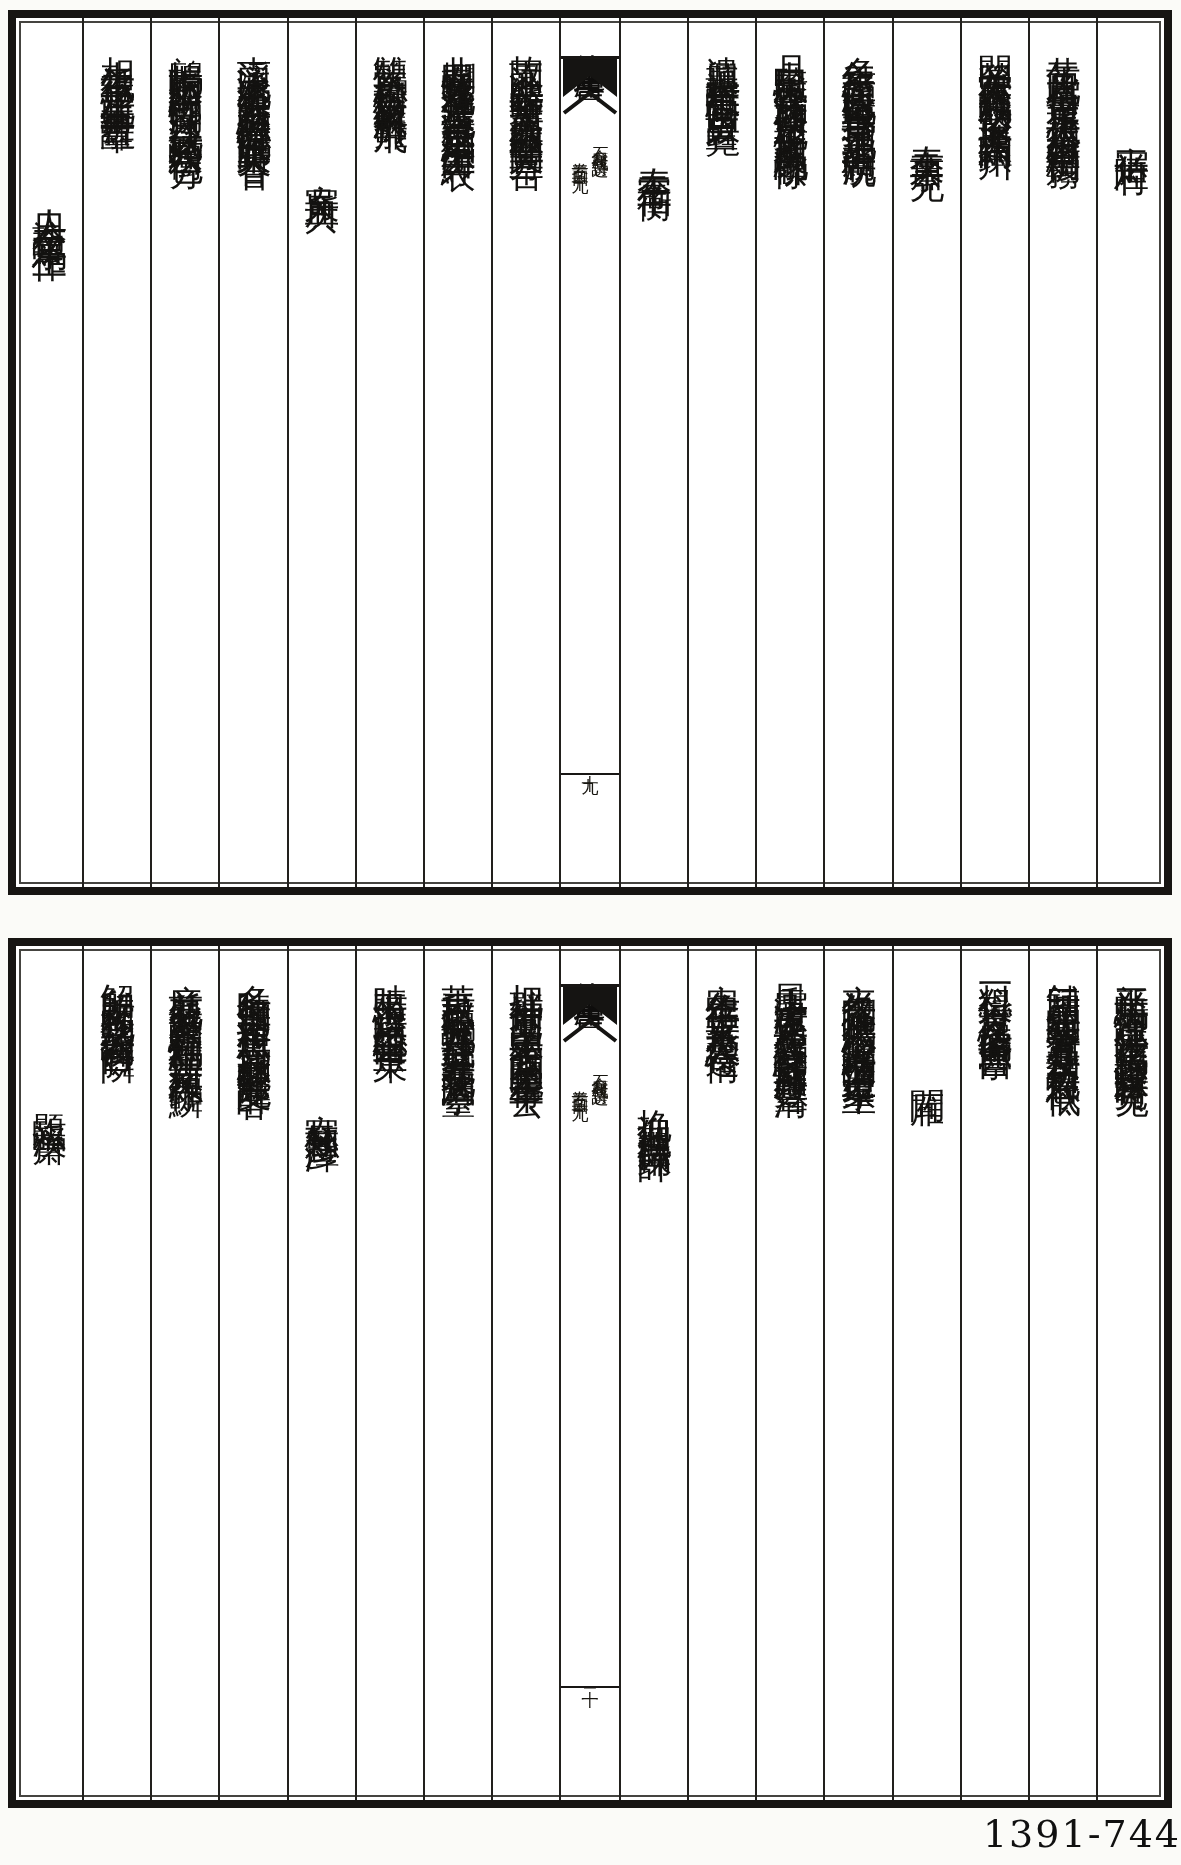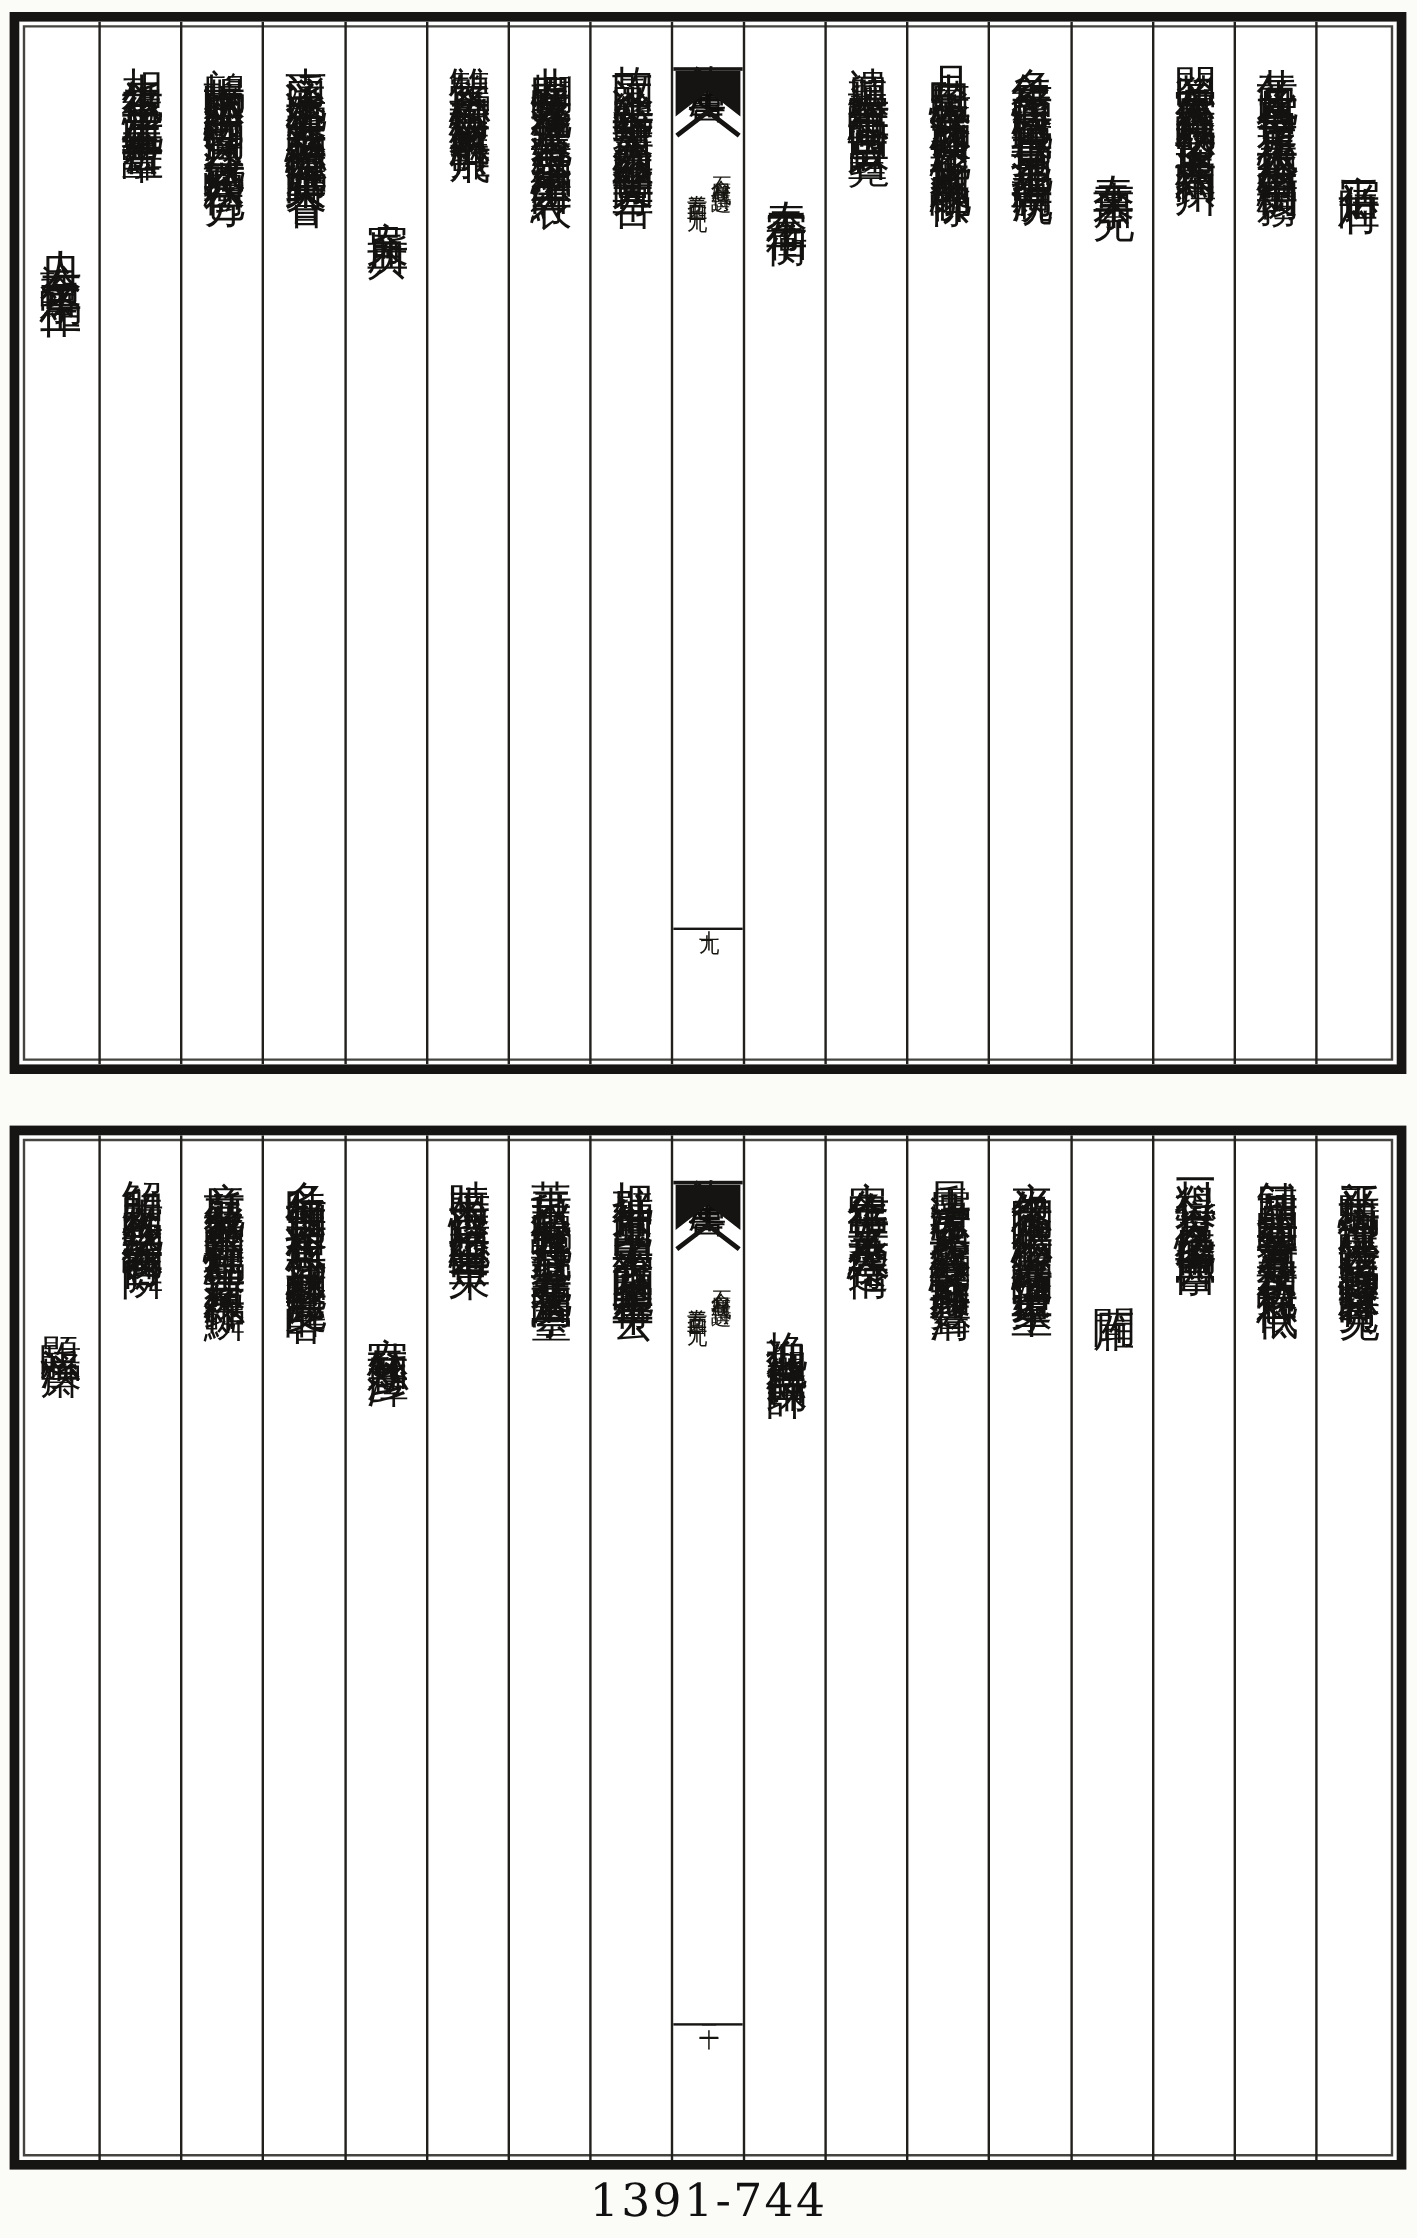--- a/index.html
+++ b/index.html
@@ -64,21 +64,21 @@
   }
   .bp-num{
     writing-mode:vertical-rl;text-orientation:upright;
     font-size:17px;line-height:1;letter-spacing:3px;color:#17150f;
     margin-bottom:5px;
   }
   .bp-rule{width:100%;height:2px;background:#181614;}
 
   .footer{
     position:absolute;top:1812px;left:0;width:100%;
-    text-align:center;
+    text-align:right;
     font-size:38px;letter-spacing:2px;color:#101010;
     font-family:"DejaVu Serif","Liberation Serif",serif;
   }
 </style>
 </head>
 <body>
 
 <div class="block" id="block-top">
     <div class="col">
     <div class="vtext" style="padding-top: 100px;">宿平陸村</div>

